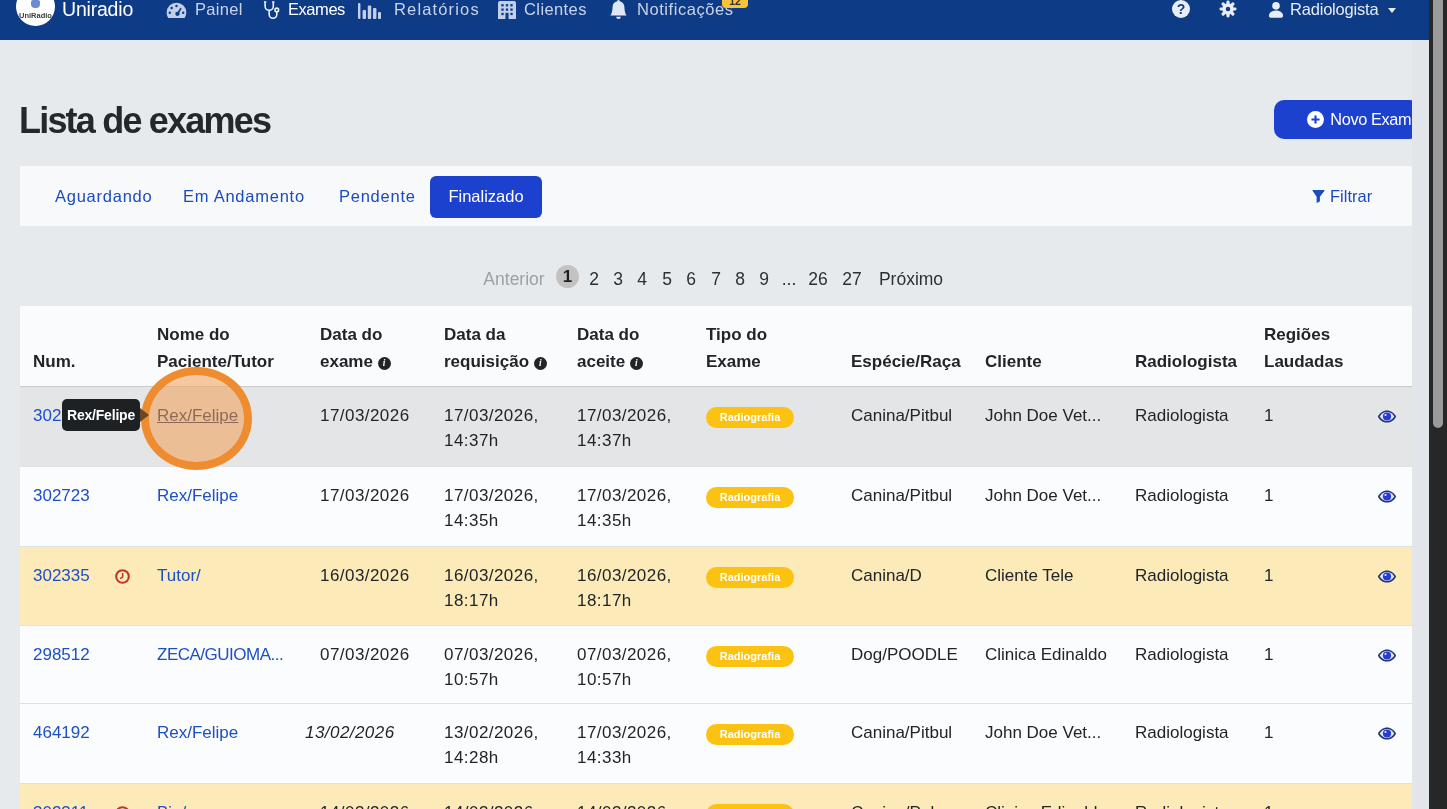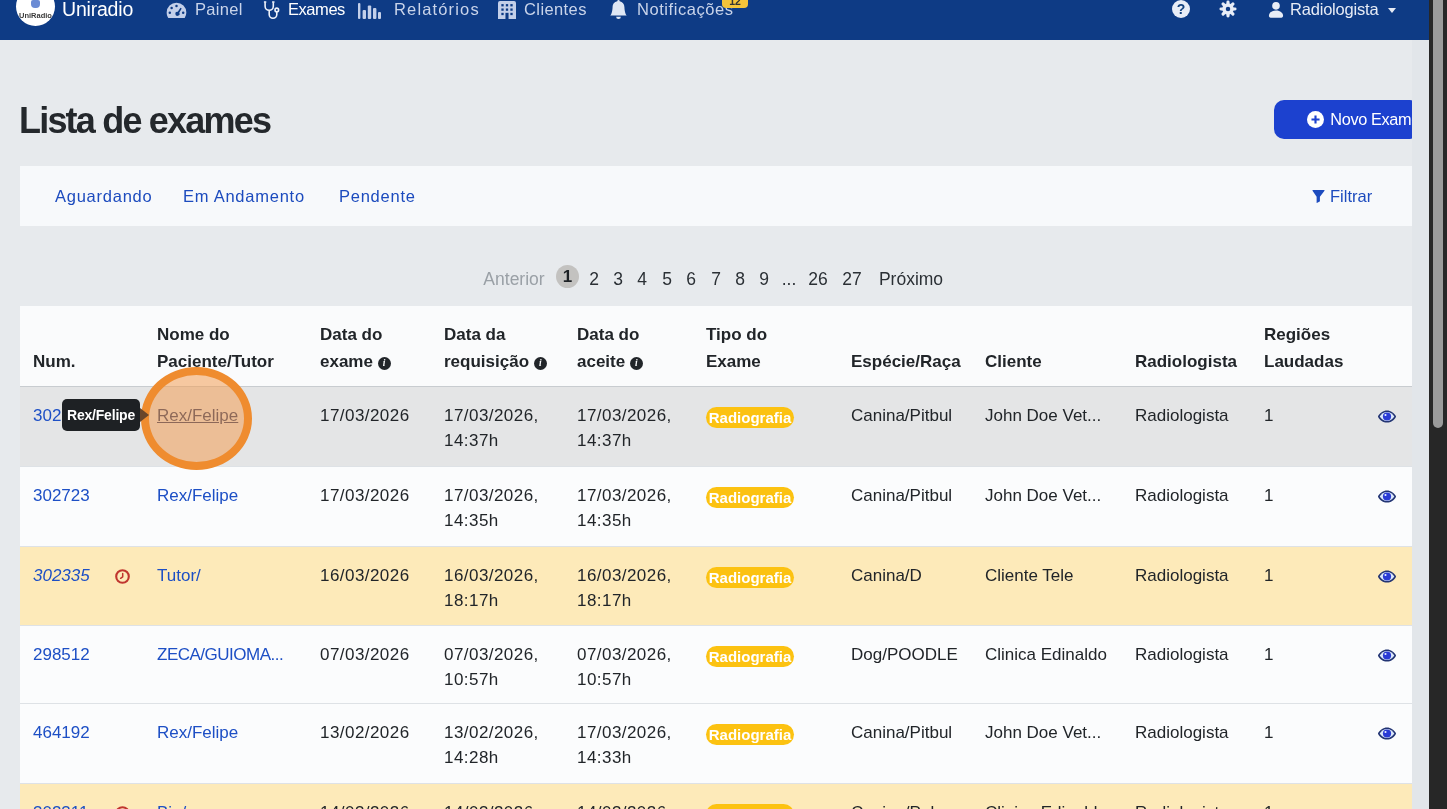--- a/index.html
+++ b/index.html
@@ -39,21 +39,21 @@
   #pg1 { position:absolute; left:556px; top:-1.5px; width:23px; height:23px; border-radius:50%; background:#c3c2c0; color:#1d2125; font-weight:bold; text-align:center; line-height:23px; font-size:17px; }
 
   
   #table { position:absolute; left:20px; top:306px; width:1392px; height:503px; background:#fbfcfd; }
   .thead { position:absolute; left:0; top:0; width:1392px; height:81px; box-sizing:border-box; background:#fafbfc; border-bottom:1px solid #c8ccd0; }
   .th { position:absolute; bottom:11px; font-size:17px; font-weight:bold; color:#212529; line-height:27px; }
   .row { position:absolute; left:0; width:1392px; box-sizing:border-box; border-bottom:1px solid #dee2e6; background:#fbfcfd; }
   .cell { position:absolute; top:16px; font-size:17px; line-height:25px; color:#212529; white-space:pre; }
   .link { color:#1d4fc5; }
   .dt { letter-spacing:0.45px; }
-  .rbadge { position:absolute; top:19.5px; left:686px; width:88px; height:21px; background:#fcc211; border-radius:11px; color:#fff; font-size:15px; font-weight:bold; text-align:center; line-height:21px; }
+  .rbadge { position:absolute; top:19.5px; left:686px; width:88px; height:21px; background:#fcc211; border-radius:11px; color:#fff; font-size:11px; font-weight:bold; text-align:center; line-height:21px; }
   .eye { position:absolute; left:1358px; top:22px; }
   .clock { position:absolute; left:95px; top:22px; }
 
   
   .info { display:inline-block; width:13px; height:13px; border-radius:50%; background:#212529; color:#fafbfc; font-size:9.5px; font-weight:bold; text-align:center; line-height:13px; vertical-align:1px; font-style:italic; font-family:"Liberation Serif",serif; }
 
   
   #tooltip { position:absolute; left:62px; top:399px; width:78px; height:32px; background:#1e2124; border-radius:5px; color:#fff; font-size:14px; letter-spacing:-0.2px; font-weight:bold; text-align:center; line-height:32px; z-index:24; }
   #tooltip:after { content:""; position:absolute; left:78px; top:9px; border:7px solid transparent; border-left:9px solid #69452a; border-right:0; }
   #circle { position:absolute; left:141px; top:367px; width:111px; height:103px; border-radius:50%; border:8px solid #ef8c2f; background:rgba(243,159,84,0.55); z-index:23; }
@@ -143,20 +143,21 @@
 <div id="title">Lista de exames</div>
 <div id="btn-novo"><svg width="17" height="17" viewBox="0 0 16 16" style="vertical-align:-3px; margin-right:6px;">
       <circle cx="8" cy="8" r="8" fill="#fff"></circle>
       <path fill="#1c41cf" d="M7 4.2h2v2.8h2.8v2H9V11.8H7V9H4.2V7H7z"></path>
     </svg><span>Novo Exame</span></div>
 
 <div id="tabs">
   <div class="tab" style="left:163px;">Em Andamento</div>
   <div class="tab" style="left:35px;">Aguardando</div>
   <div class="tab" style="left:319px;">Pendente</div>
+  <div id="tab-final">Finalizado</div>
   <div id="filtrar"><svg width="15" height="15" viewBox="0 0 16 16" fill="#1c4bbe" style="vertical-align:-2px; margin-right:4px;">
         <path d="M1.5 1.5A.5.5 0 0 1 2 1h12a.5.5 0 0 1 .4.8L9.5 8.3V13a.5.5 0 0 1-.27.44l-2.5 1.3A.5.5 0 0 1 6 14.3V8.3L1.6 1.8a.5.5 0 0 1-.1-.3z"></path>
       </svg>Filtrar</div>
 </div>
 
 <div id="pager">
   <div class="pg dis" style="left:482px;width:64px;">Anterior</div>
   <div id="pg1">1</div>
   <div class="pg" style="left:584px;width:20px;">2</div>
   <div class="pg" style="left:608px;width:20px;">3</div>
@@ -220,21 +221,21 @@
     <div class="cell" style="left:1115px;">Radiologista</div>
     <div class="cell" style="left:1244px;">1</div>
     <div class="eye"><svg width="18" height="13" viewBox="0 0 18 13">
           <path d="M9 .4C5.2.4 1.8 2.9.1 6.1a.85.85 0 0 0 0 .8c1.7 3.2 5.1 5.7 8.9 5.7s7.2-2.5 8.9-5.7a.85.85 0 0 0 0-.8C16.2 2.9 12.8.4 9 .4z" fill="#223473"></path>
           <path d="M9 1.9C6 1.9 3.2 3.8 1.7 6.5 3.2 9.2 6 11.1 9 11.1s5.8-1.9 7.3-4.6C14.8 3.8 12 1.9 9 1.9z" fill="#dce8fb"></path>
           <circle cx="9" cy="6.5" r="4.1" fill="#2a3bd5"></circle>
           <circle cx="7.5" cy="5" r="1.05" fill="#e8f1fd"></circle>
         </svg></div>
   </div>
   <div class="row" id="r3" style="top:241px; height:79px; background:#fdeab9;">
-    <div class="cell link" style="left:13px;font-style:italic;">302335</div>
+    <div class="cell link" style="left:13px;">302335</div>
     <div class="clock"><svg width="15" height="15" viewBox="0 0 15 15" fill="none">
           <circle cx="7.5" cy="7.5" r="6.3" stroke="#c0362f" stroke-width="2.1"></circle>
           <path d="M7.7 4.6v3.3l-2.1 1.4" stroke="#c0362f" stroke-width="1.5" stroke-linecap="round" stroke-linejoin="round"></path>
         </svg></div>
     <div class="cell link" style="left:137px;">Tutor/</div>
     <div class="cell dt" style="left:300px;">16/03/2026</div>
     <div class="cell dt" style="left:424px;">16/03/2026,
 18:17h</div>
     <div class="cell dt" style="left:557px;">16/03/2026,
 18:17h</div>
@@ -266,21 +267,21 @@
     <div class="eye"><svg width="18" height="13" viewBox="0 0 18 13">
           <path d="M9 .4C5.2.4 1.8 2.9.1 6.1a.85.85 0 0 0 0 .8c1.7 3.2 5.1 5.7 8.9 5.7s7.2-2.5 8.9-5.7a.85.85 0 0 0 0-.8C16.2 2.9 12.8.4 9 .4z" fill="#223473"></path>
           <path d="M9 1.9C6 1.9 3.2 3.8 1.7 6.5 3.2 9.2 6 11.1 9 11.1s5.8-1.9 7.3-4.6C14.8 3.8 12 1.9 9 1.9z" fill="#dce8fb"></path>
           <circle cx="9" cy="6.5" r="4.1" fill="#2a3bd5"></circle>
           <circle cx="7.5" cy="5" r="1.05" fill="#e8f1fd"></circle>
         </svg></div>
   </div>
   <div class="row" id="r5" style="top:398px; height:80px;">
     <div class="cell link" style="left:13px;">464192</div>
     <div class="cell link" style="left:137px;">Rex/Felipe</div>
-    <div class="cell dt" style="left:300px;">13/02/2026</div>
+    <div class="cell dt" style="left:285px;font-style:italic;">13/02/2026</div>
     <div class="cell dt" style="left:424px;">13/02/2026,
 14:28h</div>
     <div class="cell dt" style="left:557px;">17/03/2026,
 14:33h</div>
     <div class="rbadge">Radiografia</div>
     <div class="cell" style="left:831px;">Canina/Pitbul</div>
     <div class="cell" style="left:965px;">John Doe Vet...</div>
     <div class="cell" style="left:1115px;">Radiologista</div>
     <div class="cell" style="left:1244px;">1</div>
     <div class="eye"><svg width="18" height="13" viewBox="0 0 18 13">

